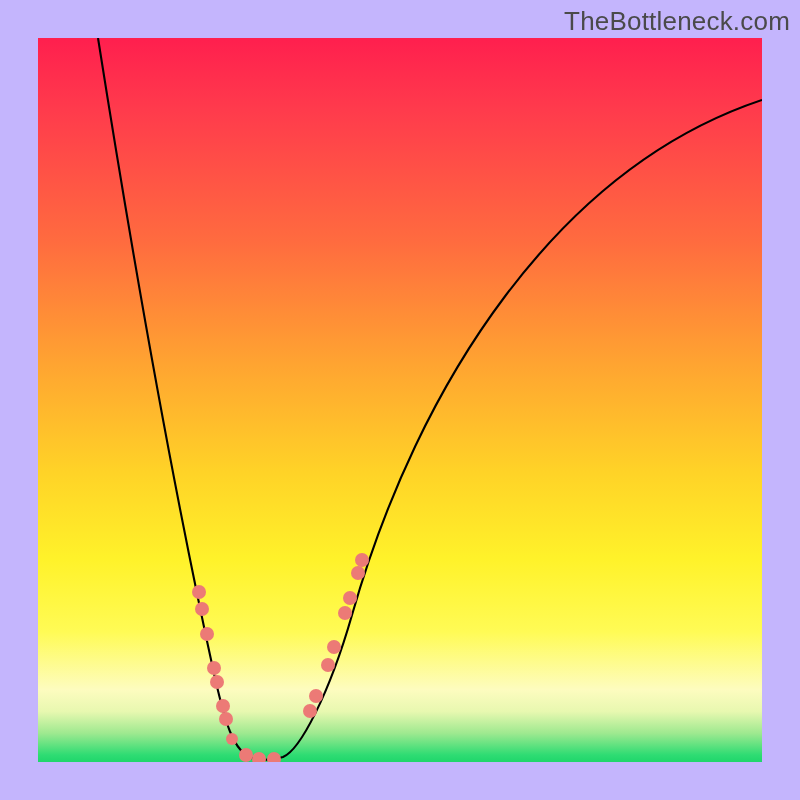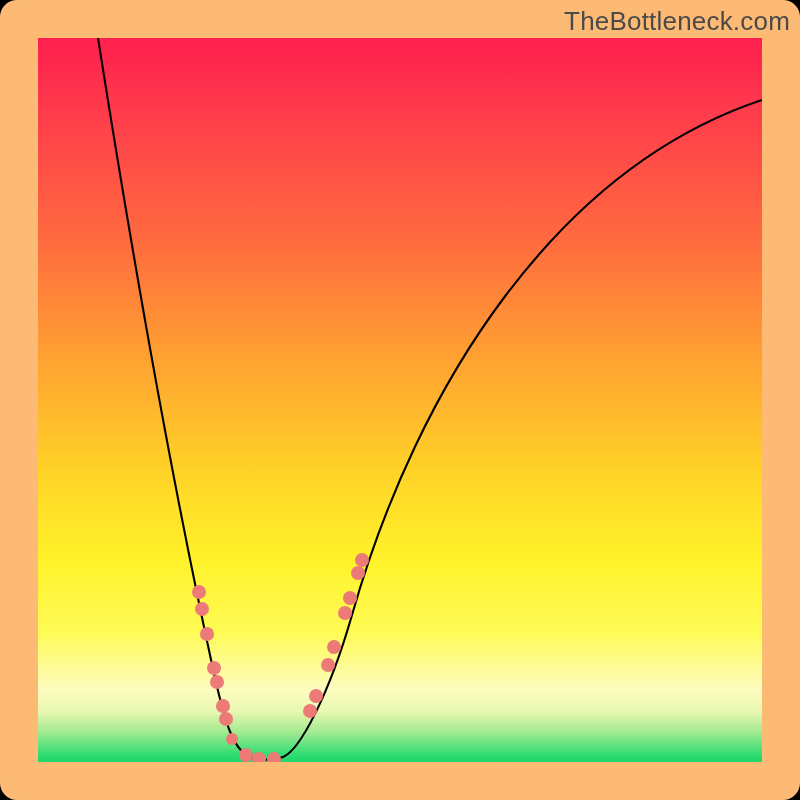--- a/index.html
+++ b/index.html
@@ -10,22 +10,21 @@
     background: #000;
     overflow: hidden;
     font-family: Arial, Helvetica, sans-serif;
   }
   .frame {
     position: absolute;
     left: 0;
     top: 0;
     width: 800px;
     height: 800px;
-    background: #fdba74;
-    border-radius: 17px;
+    background: #c4b5fd;
   }
   .plot {
     position: absolute;
     left: 38px;
     top: 38px;
     width: 724px;
     height: 724px;
     
     background: linear-gradient(
       to bottom,

